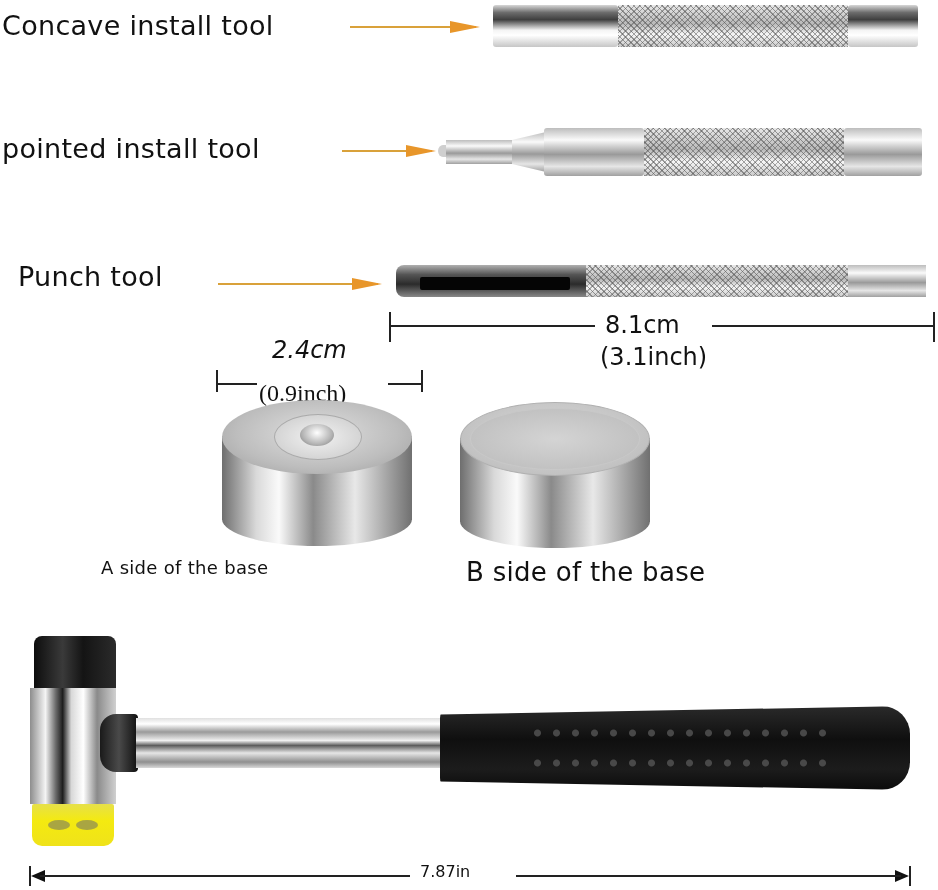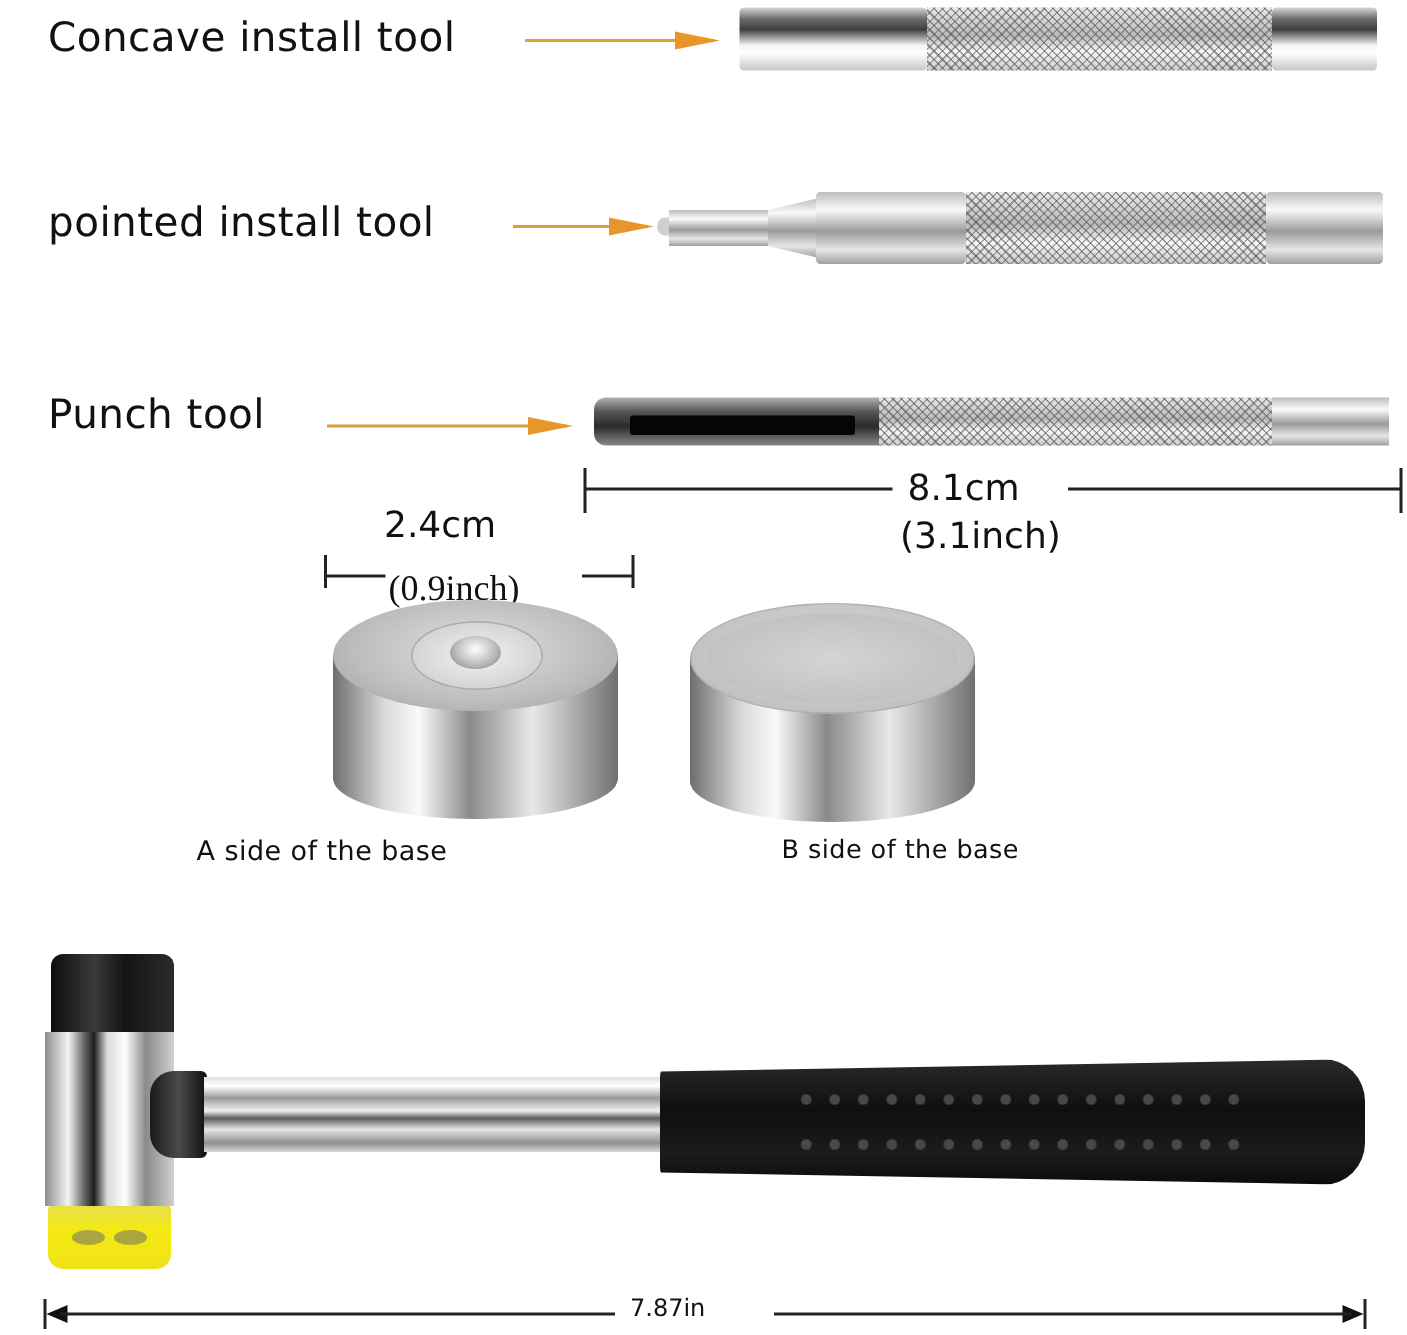--- a/index.html
+++ b/index.html
@@ -1,18 +1,18 @@
 <!DOCTYPE html>
 <html><head>
 <meta charset="utf-8">
 <style>
   html,body{margin:0;padding:0;background:#ffffff;}
   body{width:938px;height:890px;position:relative;overflow:hidden;font-family:"DejaVu Sans","Liberation Sans",sans-serif;color:#111;}
   .abs{position:absolute;}
-  .label{font-size:27px;letter-spacing:0.3px;white-space:nowrap;margin-left:30px;}
+  .label{font-size:27px;letter-spacing:0.3px;white-space:nowrap;}
   .arrow{height:2px;background:#d9a13a;}
   .arrow .head{position:absolute;right:-4px;top:-5px;width:0;height:0;border-top:6px solid transparent;border-bottom:6px solid transparent;border-left:30px solid #e8962a;}
   .rod{border-radius:3px;}
   .knurl{background:
       repeating-linear-gradient(45deg, rgba(80,80,80,.55) 0 1px, transparent 1px 4px),
       repeating-linear-gradient(-45deg, rgba(80,80,80,.45) 0 1px, transparent 1px 4px),
       linear-gradient(#e8e8e8,#b9b9b9 45%,#f6f6f6 70%,#c9c9c9);}
   .chrome{background:linear-gradient(#d7d7d7 0%,#6c6c6c 18%,#3f3f3f 35%,#f4f4f4 60%,#ffffff 72%,#c6c6c6 100%);}
   .chrome2{background:linear-gradient(#bdbdbd 0%,#fafafa 25%,#9a9a9a 55%,#e6e6e6 80%,#a0a0a0 100%);}
   .dim{font-size:24px;white-space:nowrap;}
@@ -37,39 +37,39 @@
   </div>
 <div class="abs" style="left:438px;top:128px;width:484px;height:48px;">
   <div class="abs" style="left:0;top:17px;width:10px;height:12px;border-radius:50% 0 0 50%;background:#cfcfcf;"></div>
   <div class="abs chrome2" style="left:8px;top:12px;width:68px;height:24px;"></div>
   <div class="abs chrome2" style="left:74px;top:4px;width:34px;height:40px;clip-path:polygon(0 20%,100% 0,100% 100%,0 80%);"></div>
   <div class="abs rod chrome2" style="left:106px;top:0;width:100px;height:48px;"></div>
   <div class="abs knurl" style="left:206px;top:0;width:200px;height:48px;"></div>
   <div class="abs rod chrome2" style="left:406px;top:0;width:78px;height:48px;"></div>
 </div>
 
-<div class="abs label" style="left:2px;top:261px;text-align:right;">Punch tool</div>
+<div class="abs label" style="left:18px;top:261px;text-align:right;">Punch tool</div>
 <div class="abs arrow" style="left:218px;top:283px;width:160px;">
     <div class="head"></div>
   </div>
 <div class="abs" style="left:396px;top:265px;width:530px;height:32px;">
   <div class="abs" style="left:0;top:0;width:190px;height:32px;background:linear-gradient(#b0b0b0,#555 30%,#2b2b2b 60%,#888);border-radius:8px 0 0 8px;"></div>
   <div class="abs" style="left:24px;top:12px;width:150px;height:13px;background:#050505;border-radius:2px;"></div>
   <div class="abs knurl" style="left:190px;top:0;width:262px;height:32px;"></div>
   <div class="abs chrome2" style="left:452px;top:0;width:78px;height:32px;"></div>
 </div>
 
 <div class="abs line" style="left:389px;top:312px;width:2px;height:30px;"></div>
 <div class="abs line" style="left:933px;top:312px;width:2px;height:30px;"></div>
 <div class="abs line" style="left:390px;top:325px;width:205px;height:1.5px;"></div>
 <div class="abs line" style="left:712px;top:325px;width:222px;height:1.5px;"></div>
 <div class="abs dim" style="left:605px;top:311px;">8.1cm</div>
 <div class="abs dim" style="left:600px;top:343px;">(3.1inch)</div>
 
-<div class="abs dim" style="left:256px;top:336px;">2.4cm</div>
+<div class="abs dim" style="left:272px;top:336px;font-style:italic;">2.4cm</div>
 <div class="abs line" style="left:216px;top:370px;width:2px;height:22px;"></div>
 <div class="abs line" style="left:421px;top:370px;width:2px;height:22px;"></div>
 <div class="abs line" style="left:217px;top:383px;width:40px;height:1.5px;"></div>
 <div class="abs line" style="left:388px;top:383px;width:34px;height:1.5px;"></div>
 <div class="abs dim" style="left:259px;top:380px;font-family:Liberation Serif, serif;">(0.9inch)</div>
 
 <div class="abs" style="left:222px;top:400px;width:190px;height:146px;">
   <div class="abs" style="left:0;top:36px;width:190px;height:84px;background:linear-gradient(90deg,#6e6e6e 0%,#d9d9d9 18%,#fafafa 30%,#8a8a8a 48%,#e8e8e8 70%,#707070 100%);"></div>
   <div class="abs" style="left:0;top:92px;width:190px;height:54px;border-radius:50%;background:linear-gradient(90deg,#6e6e6e 0%,#d9d9d9 18%,#fafafa 30%,#8a8a8a 48%,#e8e8e8 70%,#707070 100%);"></div>
   <div class="abs" style="left:0;top:0;width:190px;height:74px;border-radius:50%;background:radial-gradient(ellipse at 50% 45%,#e0e0e0 0%,#bdbdbd 60%,#9d9d9d 100%);"></div>
@@ -78,21 +78,21 @@
 </div>
 
 <div class="abs" style="left:460px;top:402px;width:190px;height:146px;">
   <div class="abs" style="left:0;top:36px;width:190px;height:84px;background:linear-gradient(90deg,#6e6e6e 0%,#d9d9d9 18%,#fafafa 30%,#8a8a8a 48%,#e8e8e8 70%,#707070 100%);"></div>
   <div class="abs" style="left:0;top:92px;width:190px;height:54px;border-radius:50%;background:linear-gradient(90deg,#6e6e6e 0%,#d9d9d9 18%,#fafafa 30%,#8a8a8a 48%,#e8e8e8 70%,#707070 100%);"></div>
   <div class="abs" style="left:0;top:0;width:190px;height:74px;border-radius:50%;background:radial-gradient(ellipse at 50% 45%,#dcdcdc 0%,#c2c2c2 70%,#a5a5a5 100%);border:1px solid #b0b0b0;box-sizing:border-box;"></div>
   <div class="abs" style="left:10px;top:6px;width:168px;height:60px;border-radius:50%;background:radial-gradient(ellipse,#d4d4d4,#bababa);border:1px solid #c8c8c8;"></div>
 </div>
 
 <div class="abs label" style="left:101px;top:557px;font-size:18px;">A side of the base</div>
-<div class="abs label" style="left:491px;top:557px;font-size:17px;">B side of the base</div>
+<div class="abs label" style="left:466px;top:557px;font-size:26px;">B side of the base</div>
 
 <div class="abs" style="left:28px;top:636px;width:890px;height:210px;">
 
   <div class="abs" style="left:6px;top:0;width:82px;height:56px;background:linear-gradient(90deg,#0d0d0d,#3a3a3a 35%,#141414 60%,#2b2b2b);border-radius:8px 8px 2px 2px;"></div>
 
   <div class="abs" style="left:2px;top:52px;width:86px;height:116px;background:linear-gradient(90deg,#8d8d8d 0%,#f4f4f4 18%,#6a6a6a 30%,#1d1d1d 38%,#d8d8d8 48%,#ffffff 62%,#8a8a8a 78%,#d0d0d0 100%);"></div>
 
   <div class="abs" style="left:4px;top:168px;width:82px;height:42px;background:linear-gradient(#e6e04a,#f4ea10 40%,#efe21a);border-radius:2px 2px 10px 10px;"></div>
   <div class="abs" style="left:20px;top:184px;width:22px;height:10px;border-radius:50%;background:#a9a542;"></div>
   <div class="abs" style="left:48px;top:184px;width:22px;height:10px;border-radius:50%;background:#a9a542;"></div>

